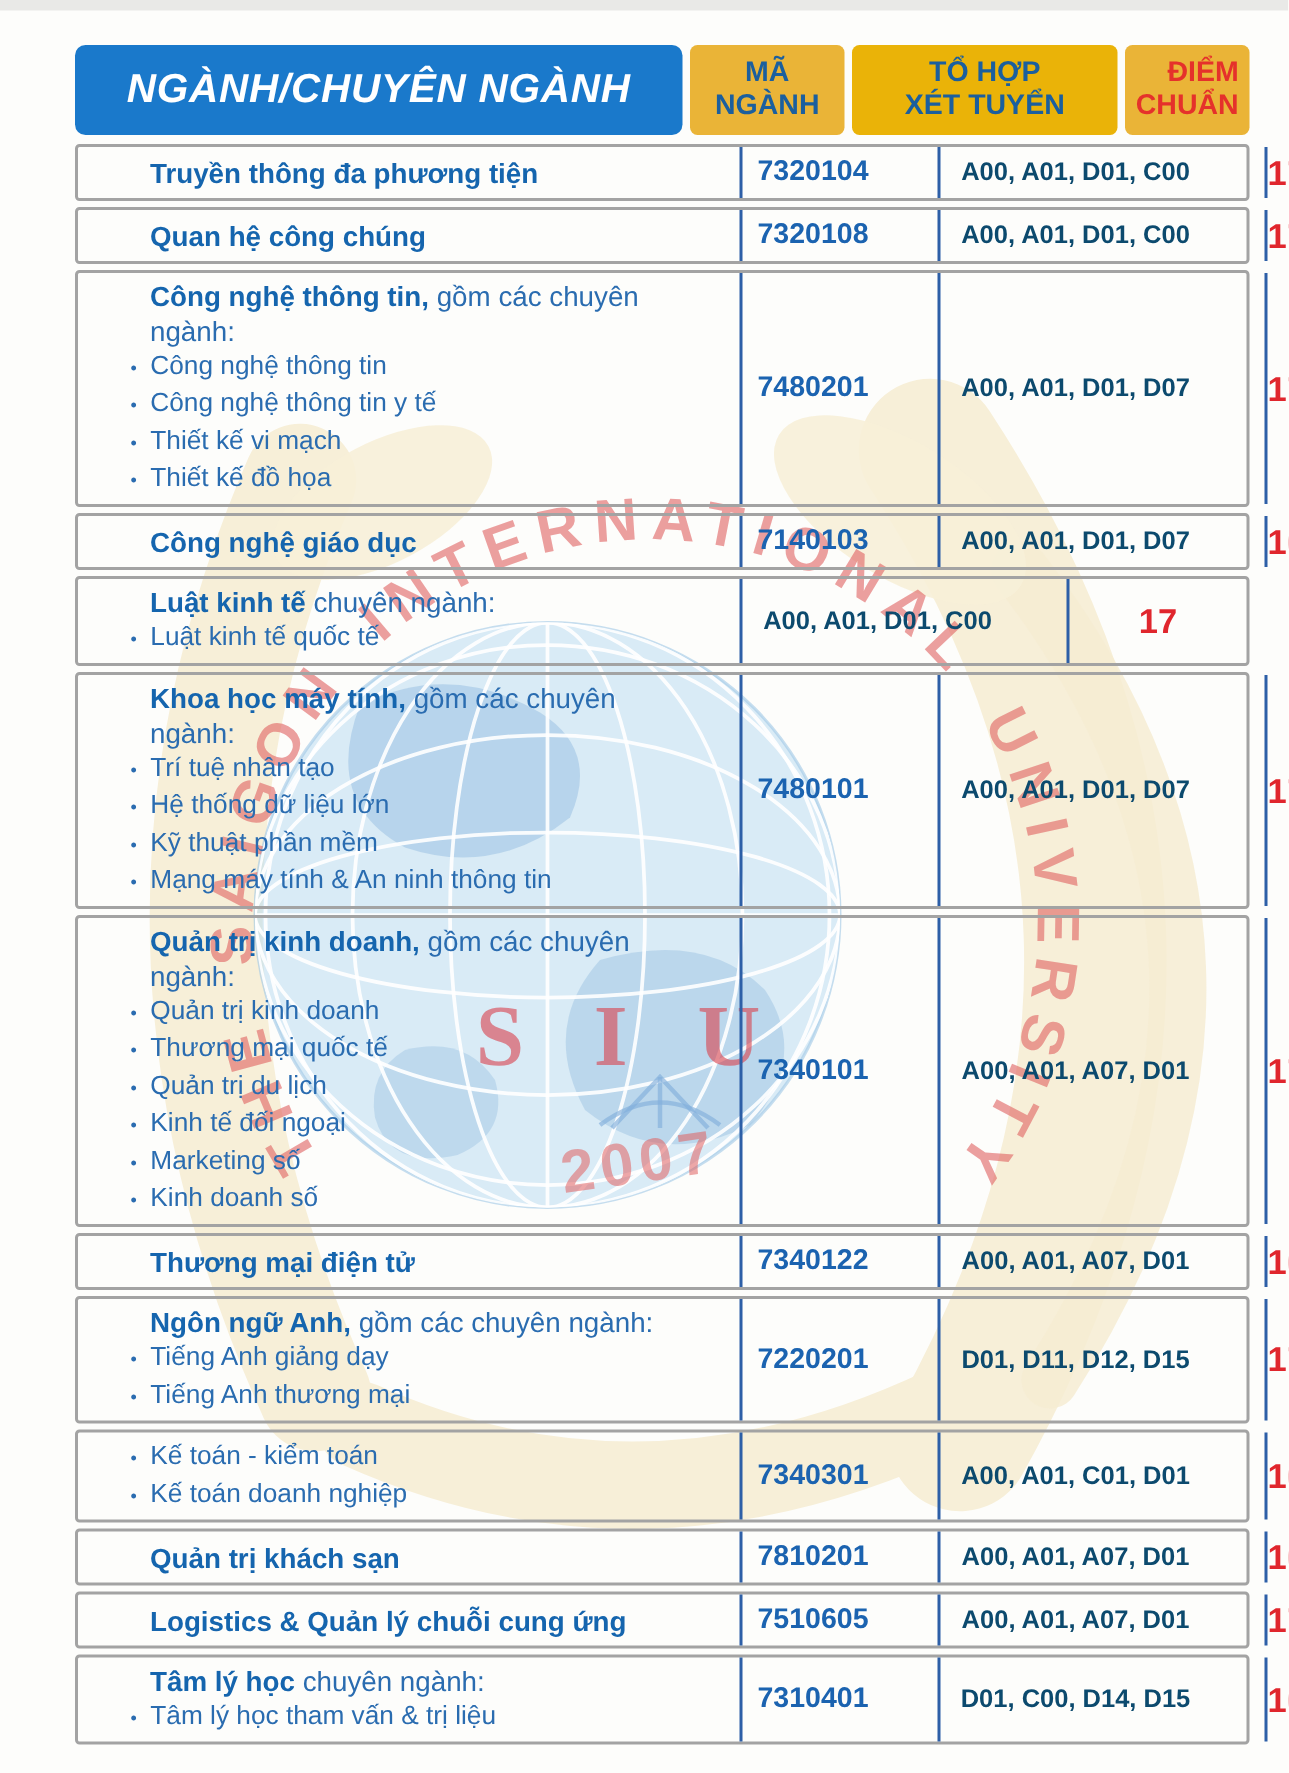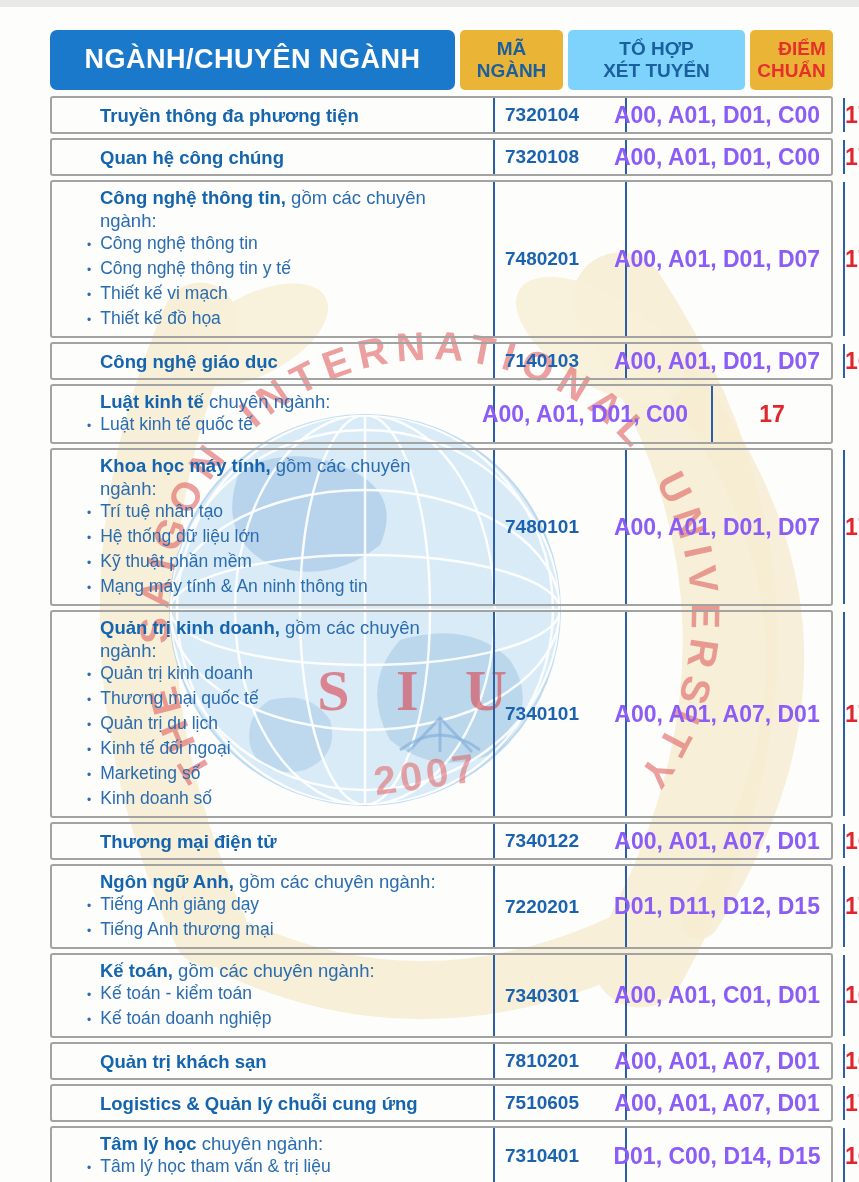--- a/index.html
+++ b/index.html
@@ -7,31 +7,31 @@
   .page{position:relative;width:859px;height:1182px;background:#fdfdfb;overflow:hidden;}
   .top-strip{position:absolute;left:0;top:0;width:100%;height:7px;background:#e9e9e7;}
 
   
   .watermark{position:absolute;left:40px;top:240px;width:780px;height:800px;z-index:0;pointer-events:none;}
 
   
   .tablewrap{position:absolute;left:50px;top:30px;width:783px;z-index:1;}
   .thead{display:flex;gap:5px;height:60px;margin-bottom:6px;}
   .th{display:flex;align-items:center;justify-content:center;text-align:center;box-sizing:border-box;font-weight:800;white-space:pre-line;line-height:1.15;}
-  .th-major{width:405px;background:#1a79cb;color:#ffffff;font-size:27px;letter-spacing:.5px;border-radius:7px;}
+  .th-major{width:405px;background:#1a79cb;color:#ffffff;font-size:27px;letter-spacing:.5px;border-radius:7px;font-style:italic;}
   .th-code{width:103px;background:#eab437;color:#1b5f9e;font-size:19px;border-radius:5px;}
-  .th-combo{width:177px;background:#7dd3fc;color:#1b5f9e;font-size:19px;border-radius:5px;}
+  .th-combo{width:177px;background:#eab308;color:#1b5f9e;font-size:19px;border-radius:5px;}
   .th-score{width:83px;background:#eab437;color:#e5312b;font-size:19px;border-radius:5px;text-align:right;}
 
   .tbody{display:flex;flex-direction:column;gap:4px;}
   .row{display:flex;border:2px solid #a3a3a3;border-radius:3px;box-sizing:border-box;min-height:38px;background:transparent;gap:36px;}
   .cell{box-sizing:border-box;display:flex;align-items:center;justify-content:center;}
   .c-major{width:405px;flex:none;flex-direction:column;align-items:flex-start;justify-content:center;padding:4px 10px 4px 48px;}
   .c-code{width:96px;flex:none;border-left:2px solid #2d5fa7;color:#1b63b0;font-weight:700;font-size:19px;}
-  .c-combo{width:182px;flex:none;border-left:2px solid #2d5fa7;color:#8b5cf6;font-weight:700;font-size:23px;white-space:nowrap;}
+  .c-combo{width:182px;flex:none;border-left:2px solid #2d5fa7;color:#0c4a6e;font-weight:700;font-size:17px;white-space:nowrap;}
   .c-score{flex:1;border-left:2px solid #2d5fa7;color:#e0262d;font-weight:800;font-size:23px;}
 
   .major-line{font-size:18.5px;line-height:23px;color:#2a6cb0;}
   .major-bold{font-weight:800;color:#1565ae;}
   .major-suffix{font-weight:500;}
   ul.subs{list-style:none;margin:0;padding:0;}
   li.sub{display:flex;align-items:baseline;gap:9px;margin-left:-13px;font-size:17.5px;line-height:23px;font-weight:500;color:#2a6cb0;}
   li.sub .dot{font-size:12px;color:#2a6cb0;}
 
   
@@ -265,21 +265,20 @@
               </li>
             </ul>
       </div>
       <div class="cell c-code">7220201</div>
       <div class="cell c-combo">D01, D11, D12, D15</div>
       <div class="cell c-score">17</div>
     </div>
 
     <div class="row">
       <div class="cell c-major">
-        <div class="major-line"><span class="major-bold">Kế toán,</span><span class="major-suffix"> gồm các chuyên ngành:</span></div>
         <ul class="subs">
               <li class="sub">
                 <span class="dot">•</span>
                 <span>Kế toán - kiểm toán</span>
               </li>
               <li class="sub">
                 <span class="dot">•</span>
                 <span>Kế toán doanh nghiệp</span>
               </li>
             </ul>

